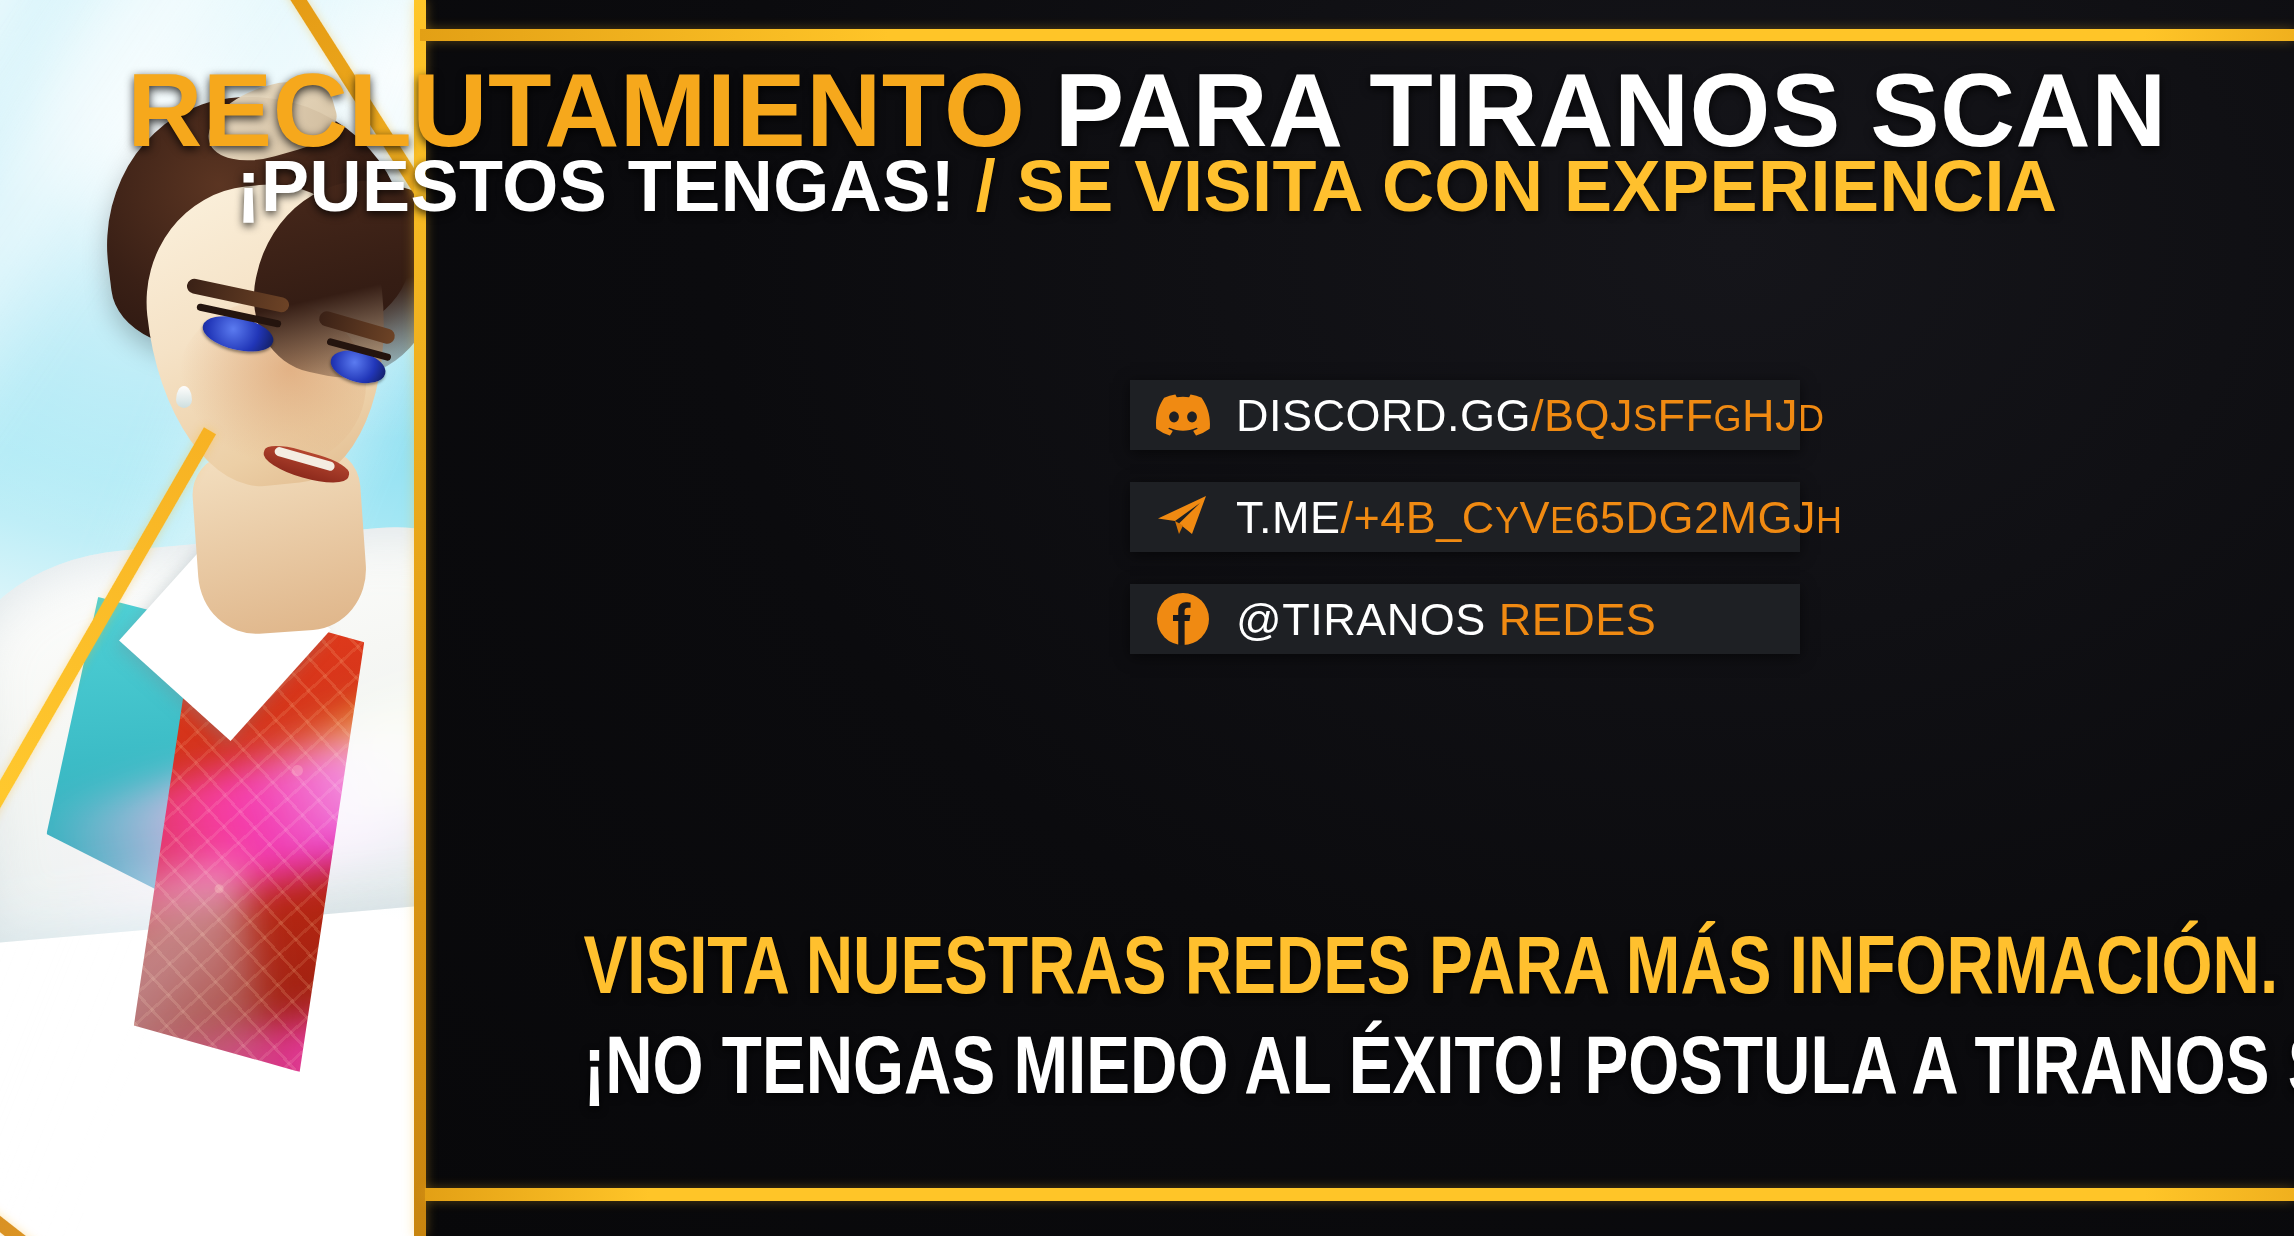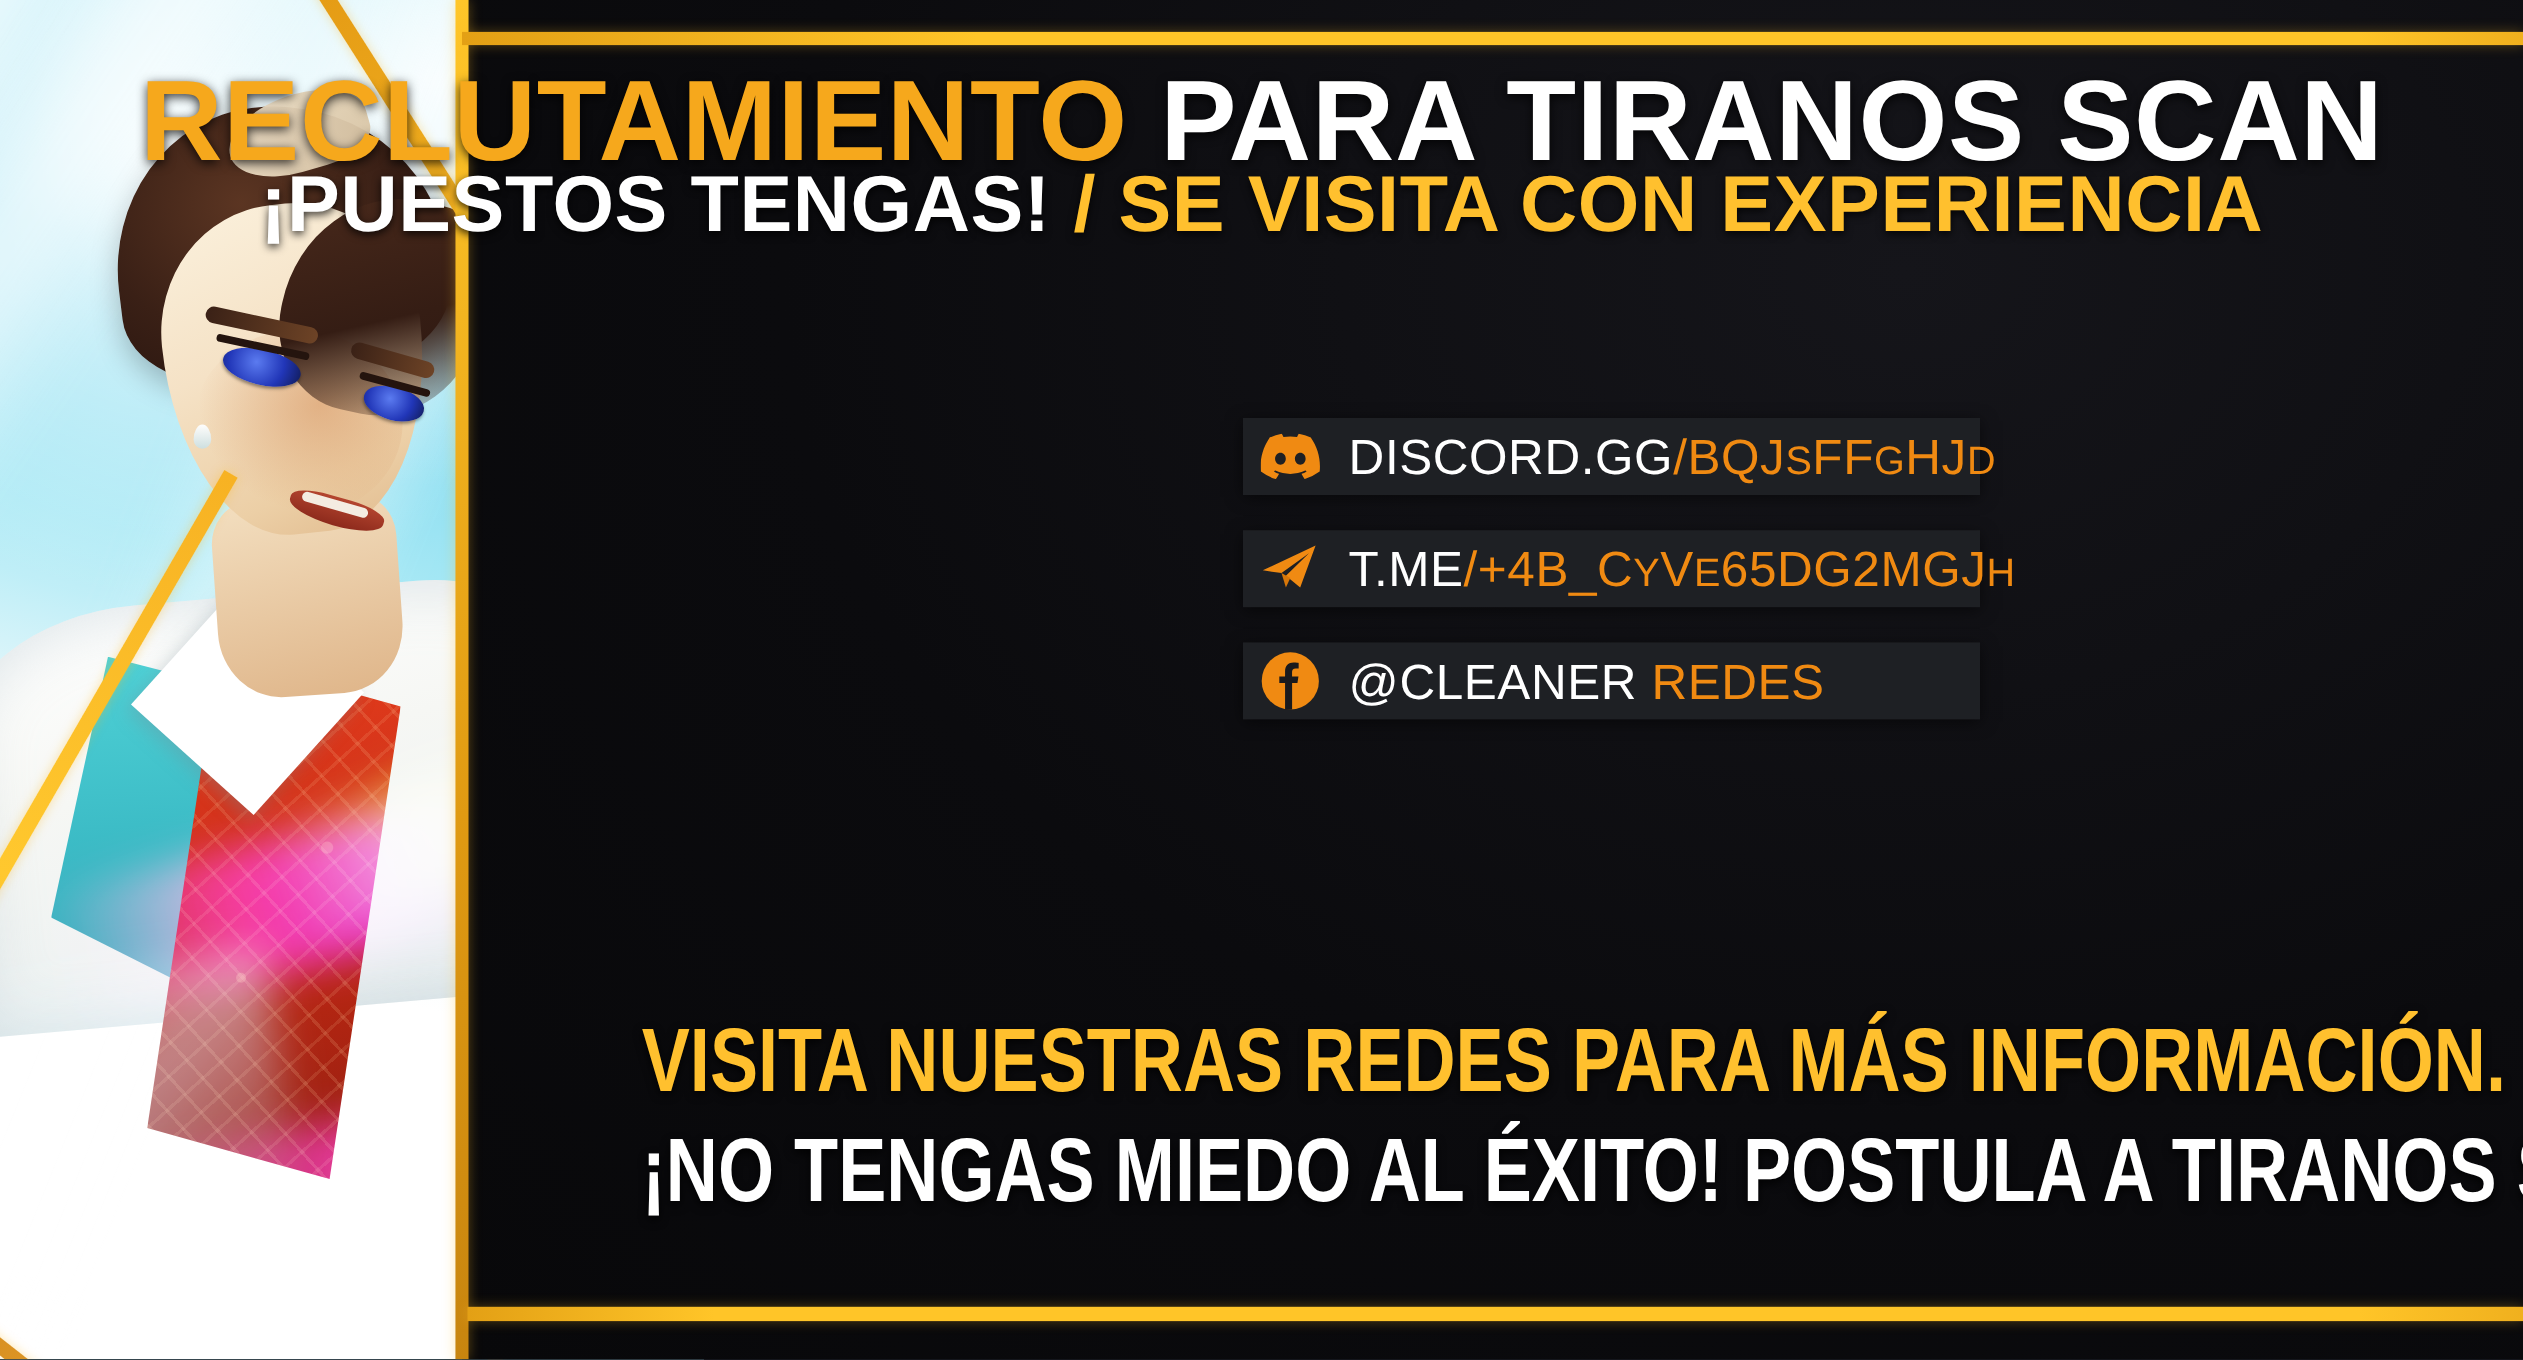--- a/index.html
+++ b/index.html
@@ -312,21 +312,21 @@
   .contacts{
     position:absolute;
     left:1130px; top:380px;
     width:670px;
   }
   .contact-card{
     display:flex;
     align-items:center;
     gap:26px;
     height:70px;
-    padding:0 16px;
+    padding:0 26px;
     background:#1e2024;
     margin-bottom:32px;
     box-shadow:0 3px 14px rgba(0,0,0,.55);
   }
   .contact-icon{
     flex:0 0 auto;
     width:54px; height:54px;
     display:flex; align-items:center; justify-content:center;
   }
   .contact-icon svg{display:block;}
@@ -450,21 +450,21 @@
     </div>
 
     <div class="contact-card">
       <span class="contact-icon">
         <svg width="54" height="54" viewBox="0 0 54 54" aria-hidden="true">
           <circle cx="27" cy="27" r="26" fill="#f08a12"></circle>
           <path fill="#1a1a1d" d="M33.5 28.9l.9-6h-5.8v-3.9c0-1.65.8-3.25 3.4-3.25h2.6v-5.1s-2.35-.4-4.6-.4c-4.7 0-7.76 2.85-7.76 8v4.65H17v6h5.24V53a20.9 20.9 0 0 0 6.4 0V28.9Z"></path>
         </svg>
       </span>
       <span class="contact-text">
-        <span class="lead">@CLEANER</span><span class="code"> REDES</span>
+        <span class="lead">@TIRANOS</span><span class="code"> REDES</span>
       </span>
     </div>
 
   </div>
 
   <div class="cta">
     <div class="cta-line t-amber">VISITA NUESTRAS REDES PARA MÁS INFORMACIÓN.</div>
     <div class="cta-line t-white">¡NO TENGAS MIEDO AL ÉXITO! POSTULA A TIRANOS SCAN.</div>
   </div>
 

